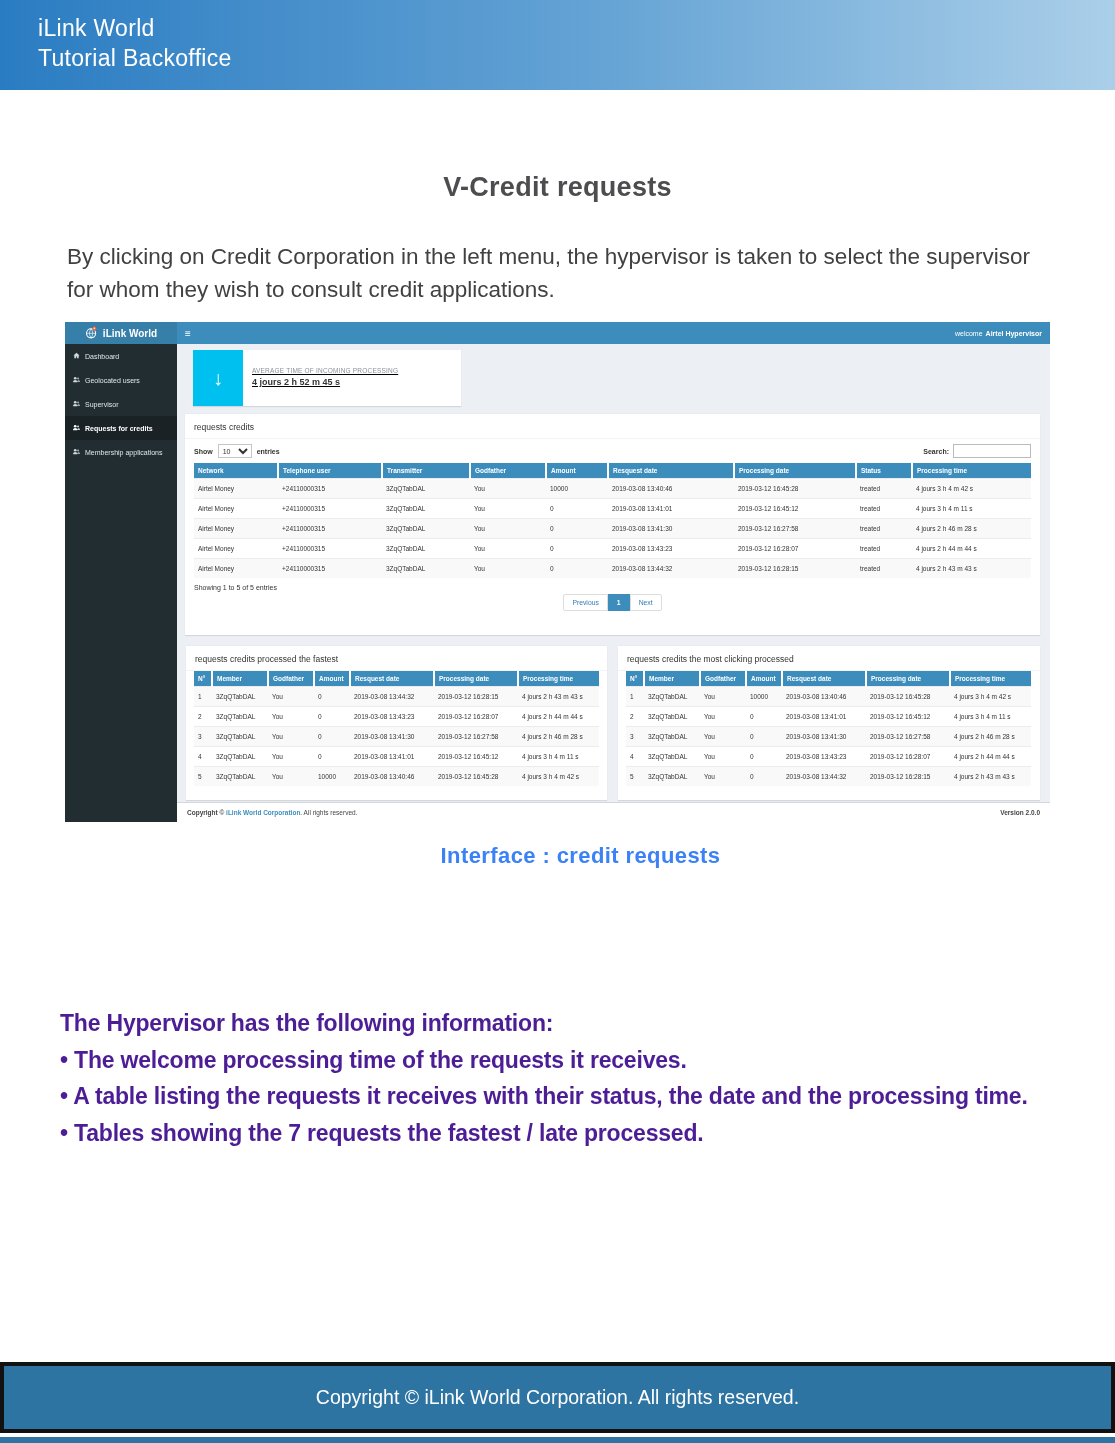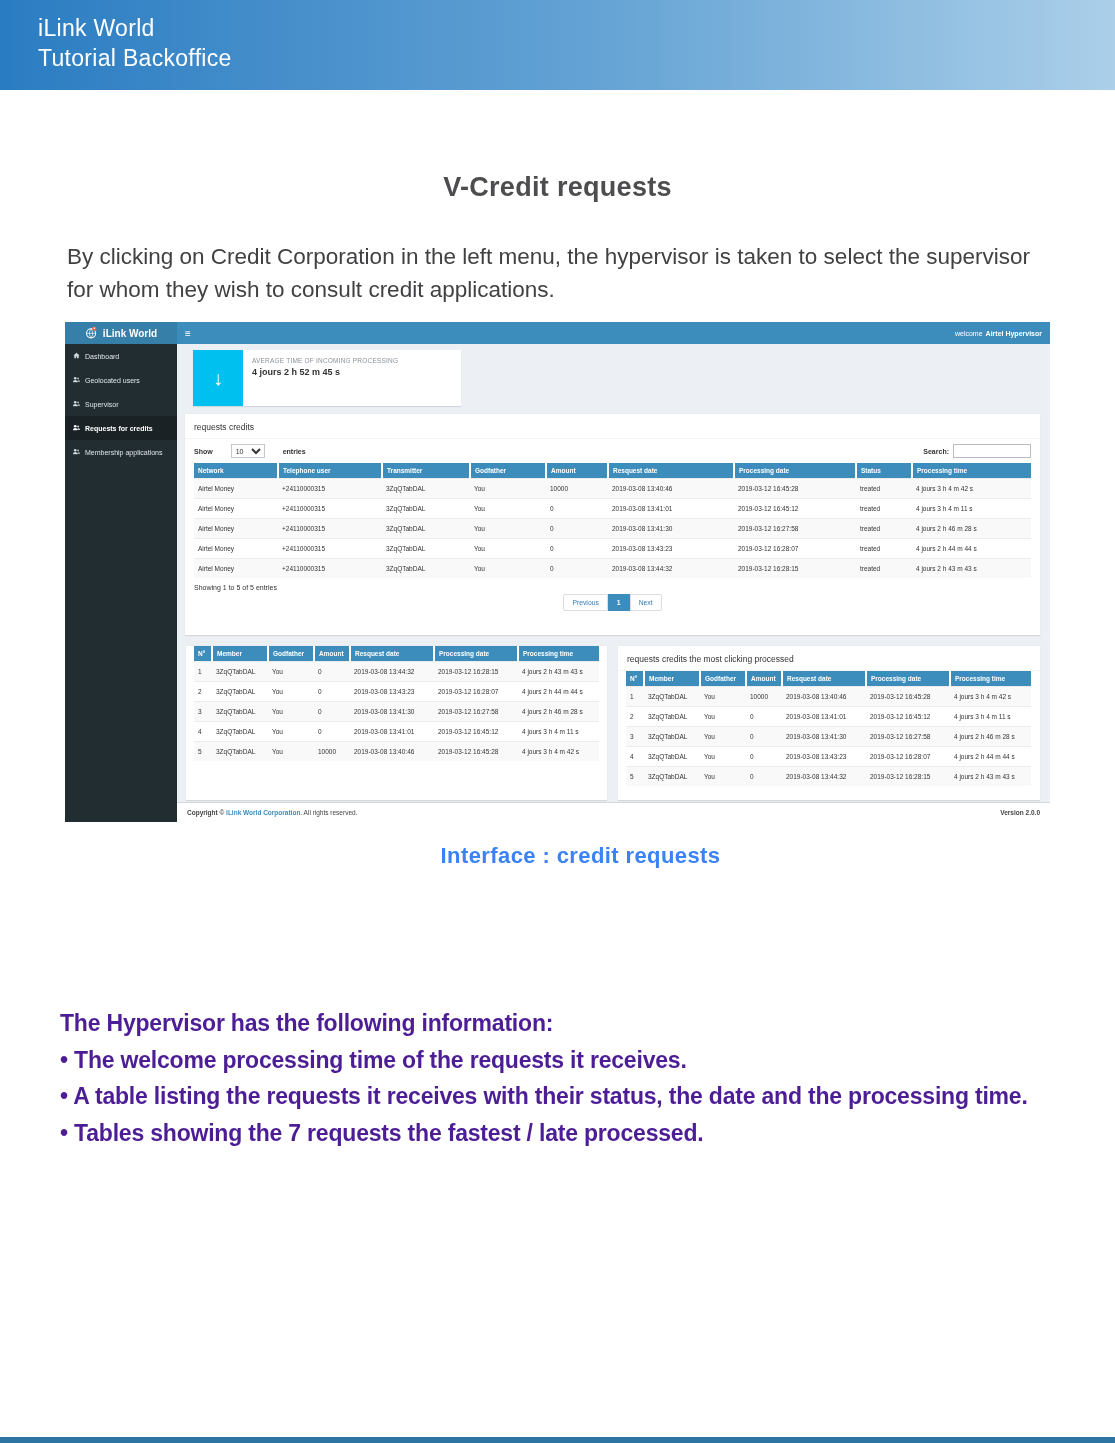--- a/index.html
+++ b/index.html
@@ -40,32 +40,32 @@
   .side-item{display:flex;align-items:center;gap:5px;padding:8px 8px;color:#dfe7ea;
     font-size:7px;cursor:pointer;}
   .side-item.active{background:#1a2226;font-weight:700;color:#fff;}
   .side-item svg{flex:0 0 auto;}
   .content{position:absolute;left:112px;top:22px;width:873px;height:478px;background:#ecf0f5;}
 
   .stat-box{position:absolute;left:16px;top:6px;width:268px;height:56px;background:#fff;
     box-shadow:0 1px 1px rgba(0,0,0,.1);display:flex;}
   .stat-icon{width:50px;height:56px;background:#00c0ef;color:#fff;display:flex;
     align-items:center;justify-content:center;font-size:20px;font-weight:700;}
-  .stat-text{padding:7px 0 0 9px;}
+  .stat-text{padding:17px 0 0 9px;text-decoration:underline;}
   .stat-label{font-size:6.5px;color:#8a9299;letter-spacing:.2px;}
   .stat-value{font-size:9px;font-weight:700;color:#333;margin-top:3px;}
 
   .panel{position:absolute;background:#fff;box-shadow:0 1px 1px rgba(0,0,0,.1);
     box-sizing:border-box;border-top:1px solid #e8ecf1;}
   .panel-main{left:8px;top:69px;width:855px;height:222px;}
   .panel-fast{left:9px;top:301px;width:421px;height:155px;}
   .panel-recent{left:441px;top:301px;width:422px;height:155px;}
   .panel-title{padding:8px 23px 6px 9px;font-size:8.5px;color:#333;border-bottom:1px solid #f4f4f4;}
   .controls{position:relative;height:22px;margin:2px 9px 0 9px;}
-  .ctl-left{position:absolute;left:0;top:3px;font-size:7px;color:#333;display:flex;align-items:center;gap:18px;}
+  .ctl-left{position:absolute;left:0;top:3px;font-size:7px;color:#333;display:flex;align-items:center;gap:5px;}
   .ctl-left select{width:34px;height:14px;font-size:7px;border:1px solid #c6c6c6;background:#fff;color:#333;}
   .ctl-right{position:absolute;right:0;top:3px;font-size:7px;font-weight:700;color:#333;
     display:flex;align-items:center;gap:4px;}
   .ctl-right input{width:72px;height:12px;border:1px solid #bbb;font-size:7px;padding:0 2px;}
 
   table.grid{border-collapse:collapse;table-layout:fixed;margin:0 9px;width:837px;}
   .panel-fast table.grid,.panel-recent table.grid{margin:0 8px;width:405px;}
   table.grid th{background:#3c8dbc;color:#fff;font-size:6.5px;font-weight:700;text-align:left;
     padding:4px 4px;border-right:2px solid #fff;overflow:hidden;white-space:nowrap;}
   table.grid th:last-child{border-right:none;}
@@ -281,20 +281,21 @@
           <div class="showing">Showing 1 to 5 of 5 entries</div>
           <div class="pager">
             <span class="pg prev">Previous</span>
             <span class="pg cur">1</span>
             <span class="pg next">Next</span>
           </div>
         </div>
       </div>
 
       <div class="panel panel-fast">
+        <div class="panel-title">requests credits processed the fastest</div>
         <table class="grid">
           <colgroup>
             <col style="width:18px">
               <col style="width:56px">
               <col style="width:46px">
             <col style="width:36px">
               <col style="width:84px">
               <col style="width:84px">
             <col style="width:81px">
           </colgroup>
@@ -444,15 +445,18 @@
 
   <div class="doc-caption">Interface : credit requests</div>
 
   <div class="doc-info">
     <div>The Hypervisor has the following information:</div>
     <div>• The welcome processing time of the requests it receives.</div>
     <div>• A table listing the requests it receives with their status, the date and the processing time.</div>
     <div>• Tables showing the 7 requests the fastest / late processed.</div>
   </div>
 
+  <div class="page-footer">
+    <span>Copyright © iLink World Corporation. All rights reserved.</span>
+  </div>
   <div class="footer-strip"></div>
 
 </div>
 
 </body></html>

